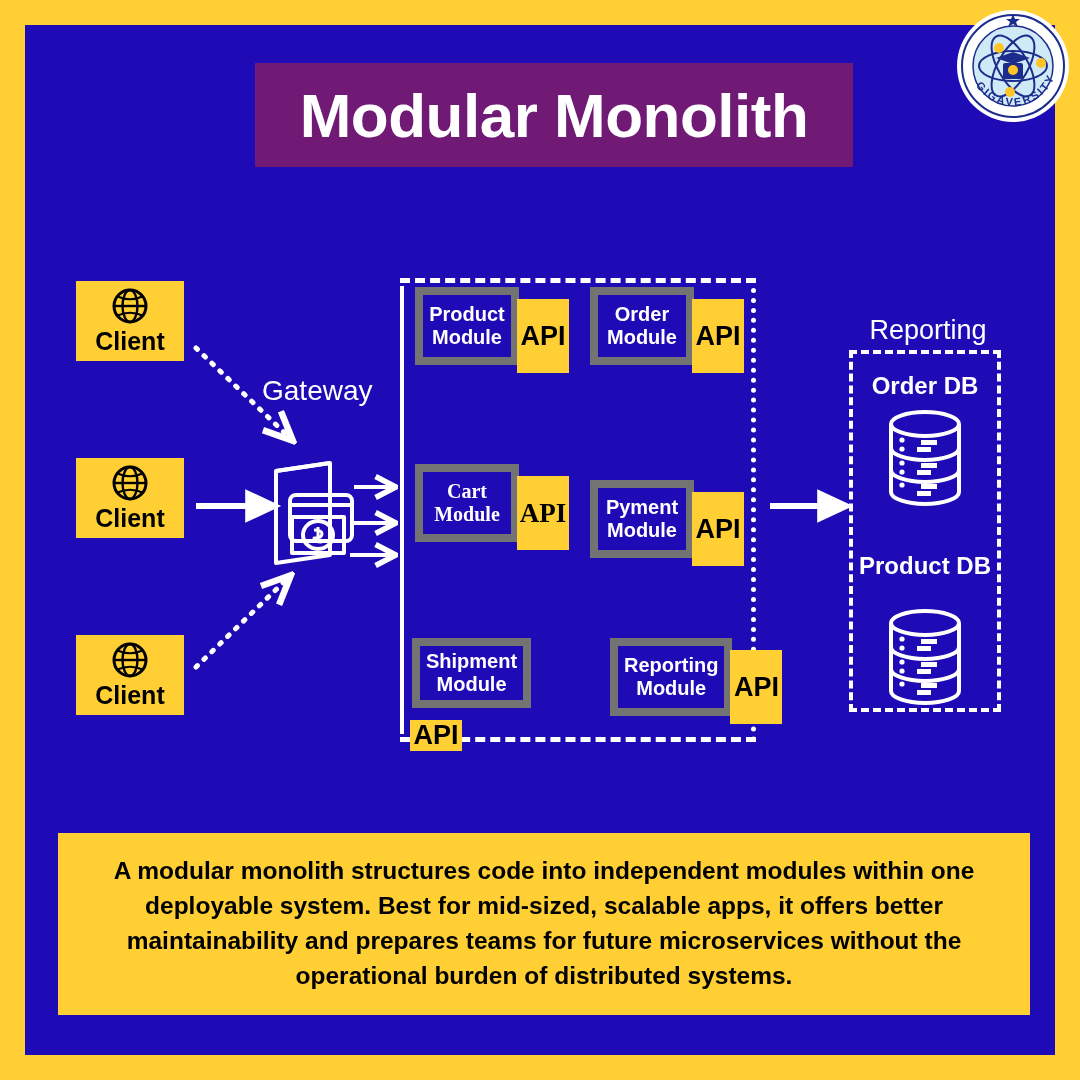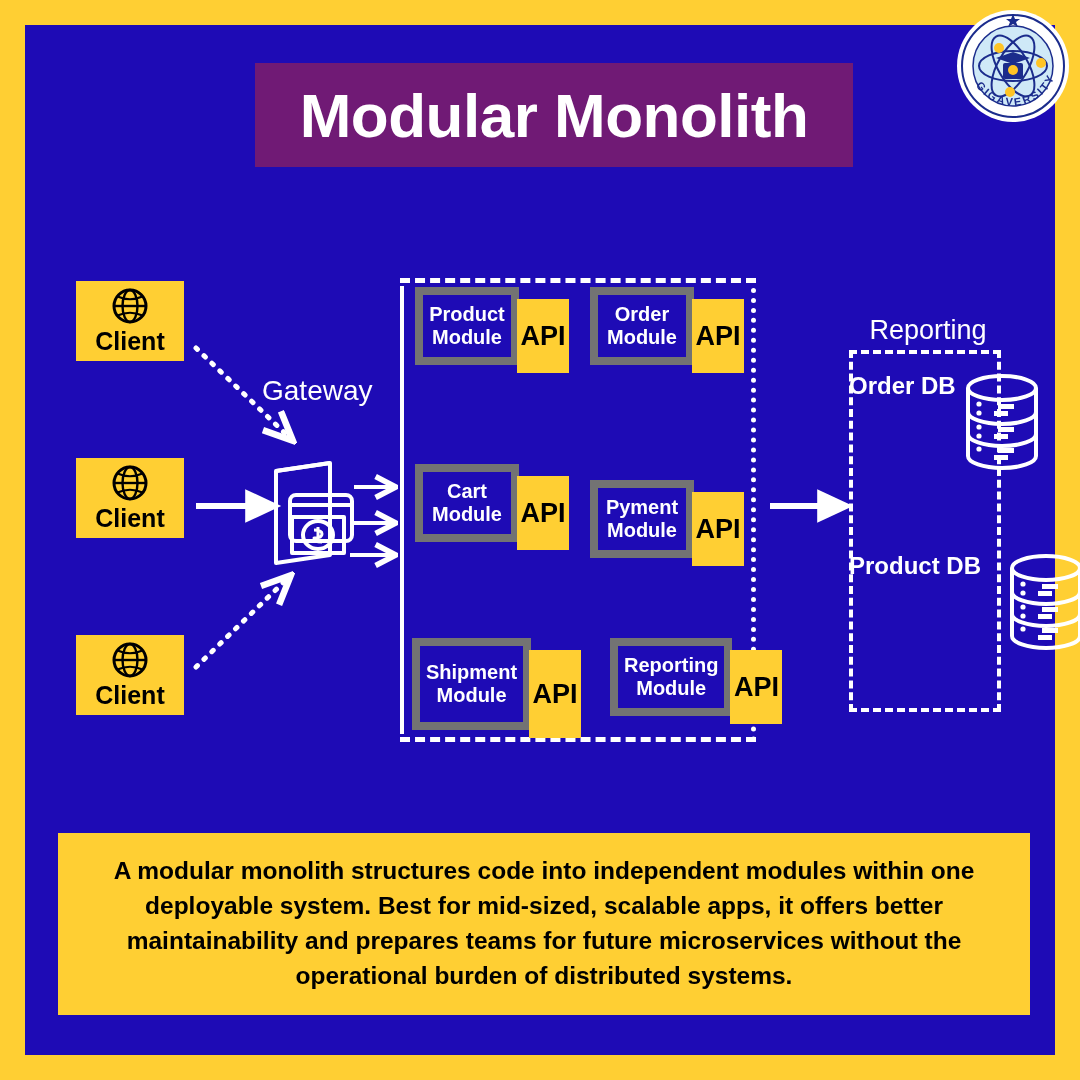--- a/index.html
+++ b/index.html
@@ -126,45 +126,45 @@
     font-size: 27px;
     font-weight: bold;
     display: flex; align-items: center; justify-content: center;
     width: 52px;
     margin-left: -2px;
     margin-top: 12px;
     margin-bottom: -8px;
   }
   #module-0 { left: 415px; top: 287px; height: 78px; }
   #module-1 { left: 590px; top: 287px; height: 78px; }
-  #module-2 { left: 415px; top: 464px; height: 78px; }
+  #module-2 { left: 415px; top: 464px; height: 78px; font-family: Liberation Serif, serif; }
   #module-3 { left: 590px; top: 480px; height: 78px; }
-  #module-4 { left: 412px; top: 638px; height: 92px; }
+  #module-4 { left: 412px; top: 638px; height: 92px; flex-direction: column; }
   #module-5 { left: 610px; top: 638px; height: 78px; }
   
   .db-title {
     position: absolute;
     left: 848px; top: 315px;
     width: 160px;
     text-align: center;
     color: #ffffff;
     font-size: 27px;
     font-weight: 300;
   }
   .db-container {
     position: absolute;
     left: 849px; top: 350px;
     width: 152px; height: 362px;
     border: 4px dashed #ffffff;
   }
   .db-item {
     position: absolute;
     width: 152px;
-    display: flex; flex-direction: row;
-    align-items: flex-start;
+    display: flex; flex-direction: column;
+    align-items: center;
   }
   #db-item-0 { left: 849px; top: 372px; }
   #db-item-1 { left: 849px; top: 552px; gap: 19px; }
   .db-item .db-label {
     color: #ffffff;
     font-size: 24px;
     font-weight: bold;
     margin-bottom: 8px;
     white-space: nowrap;
   }

